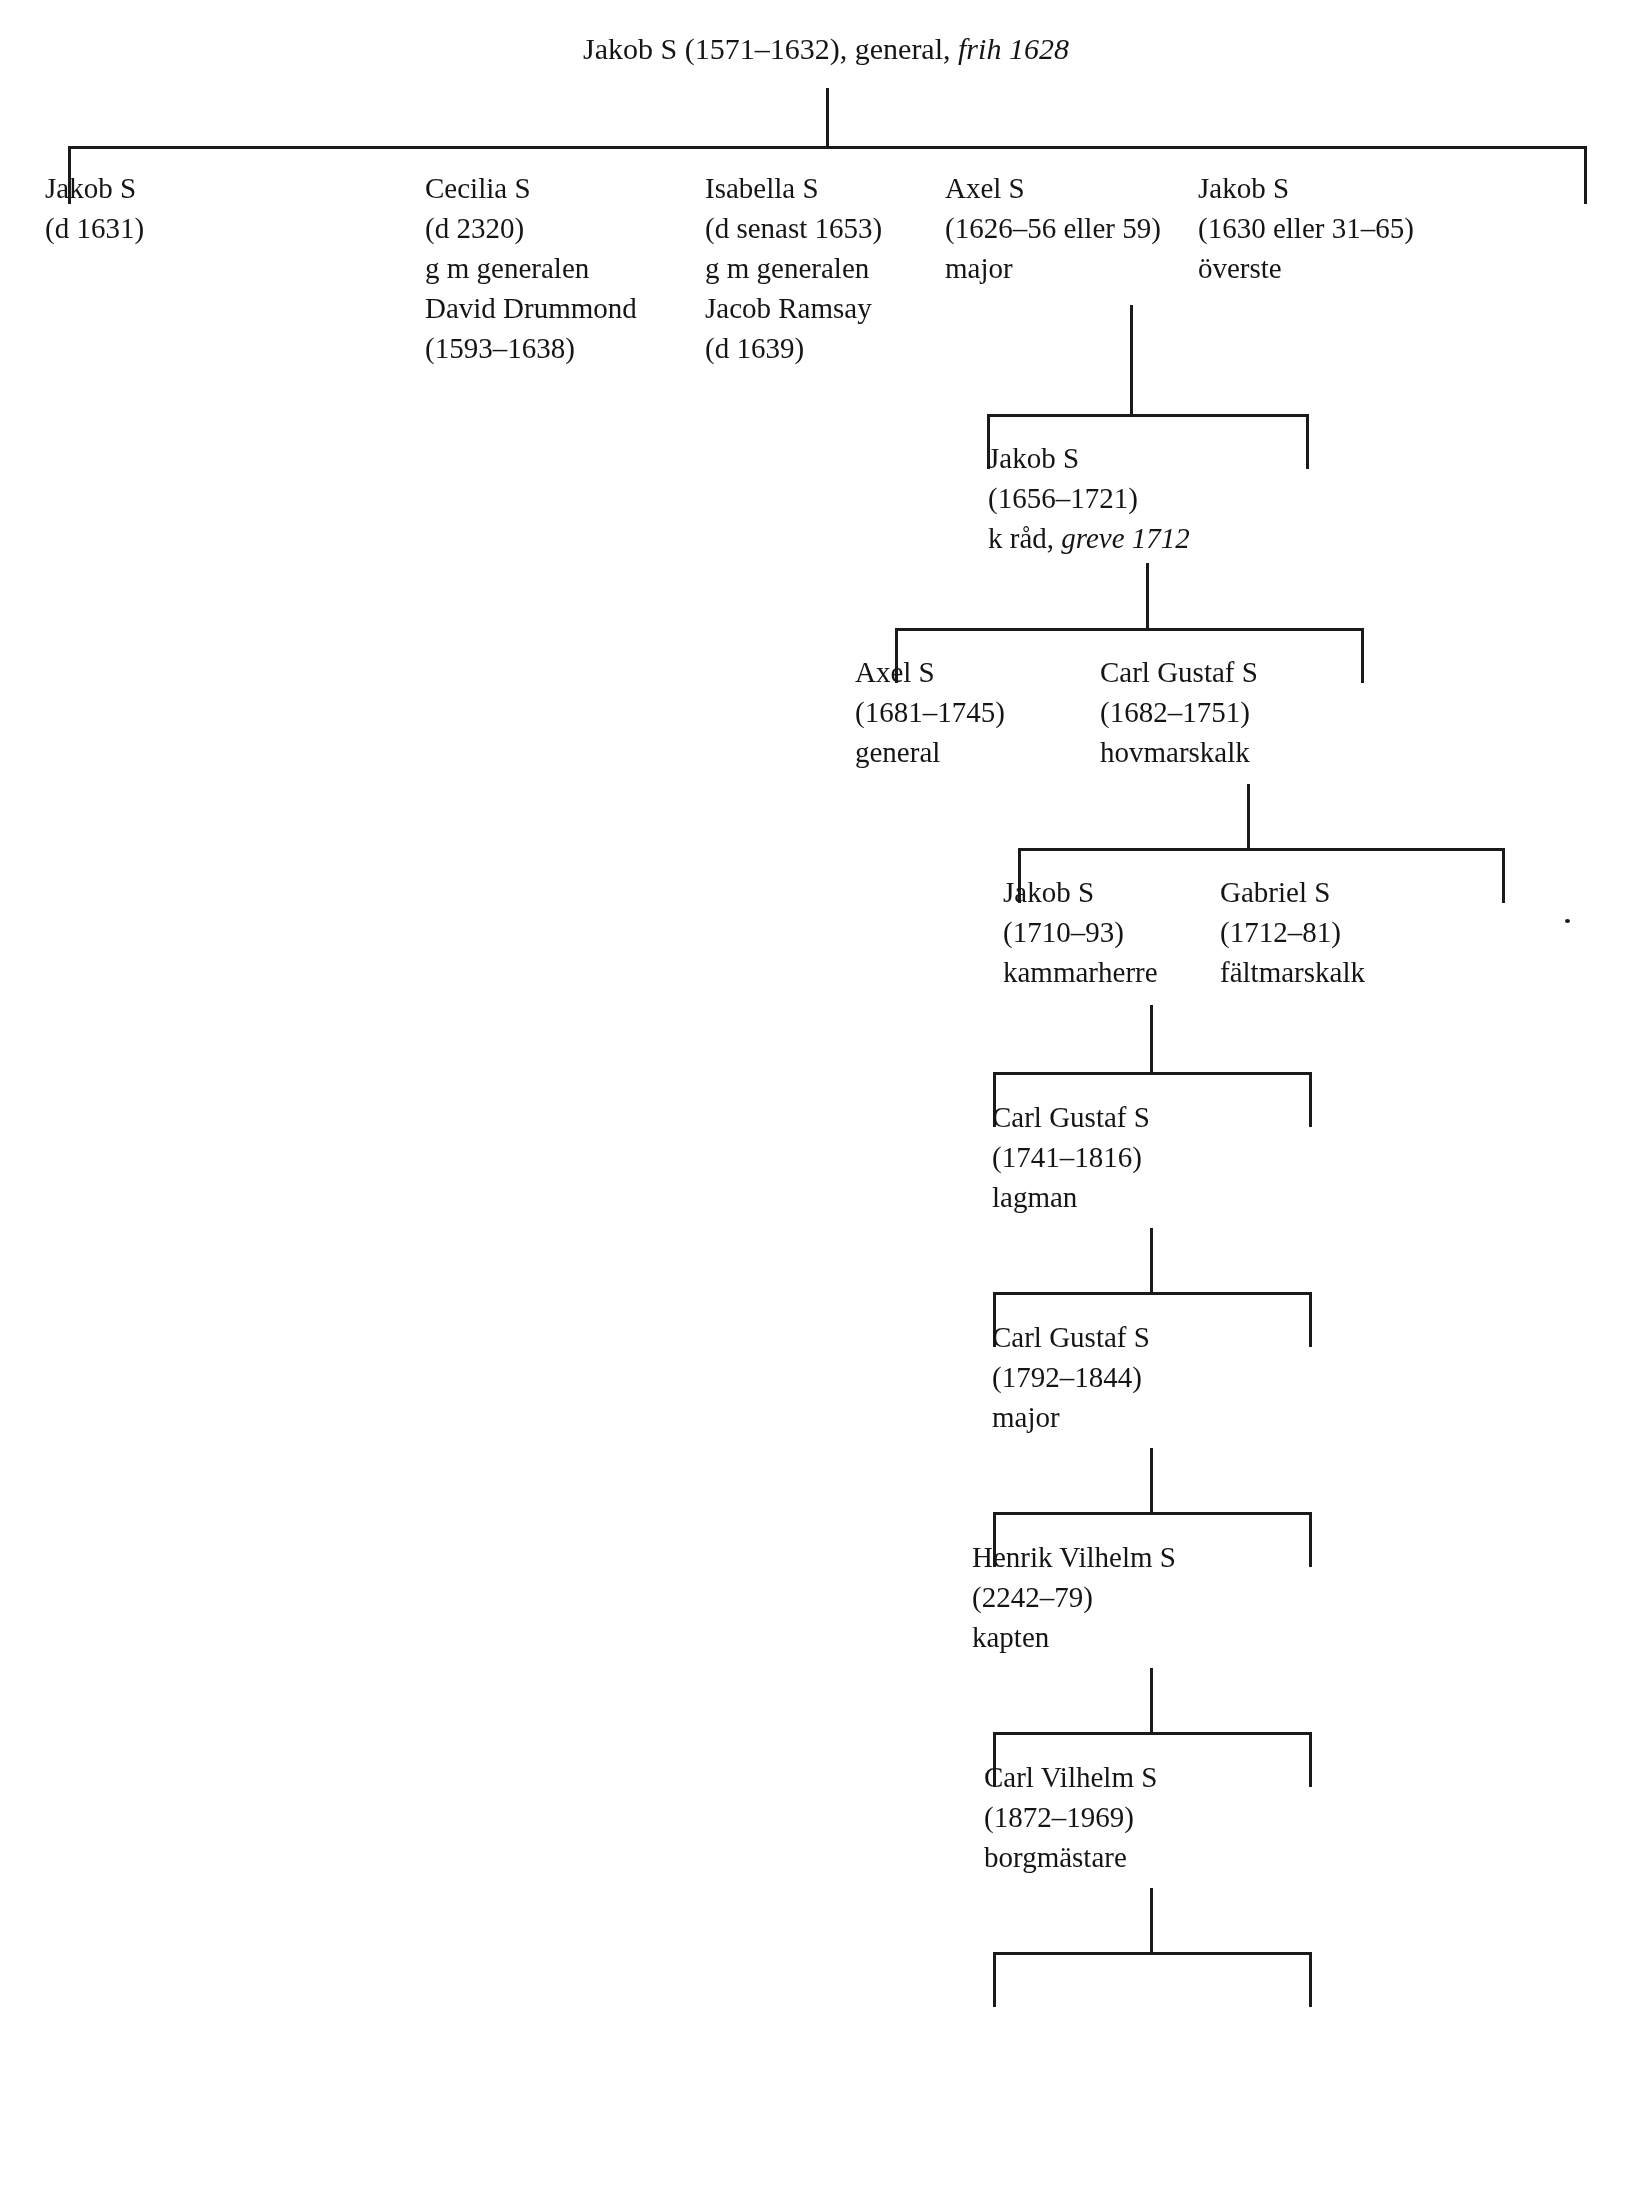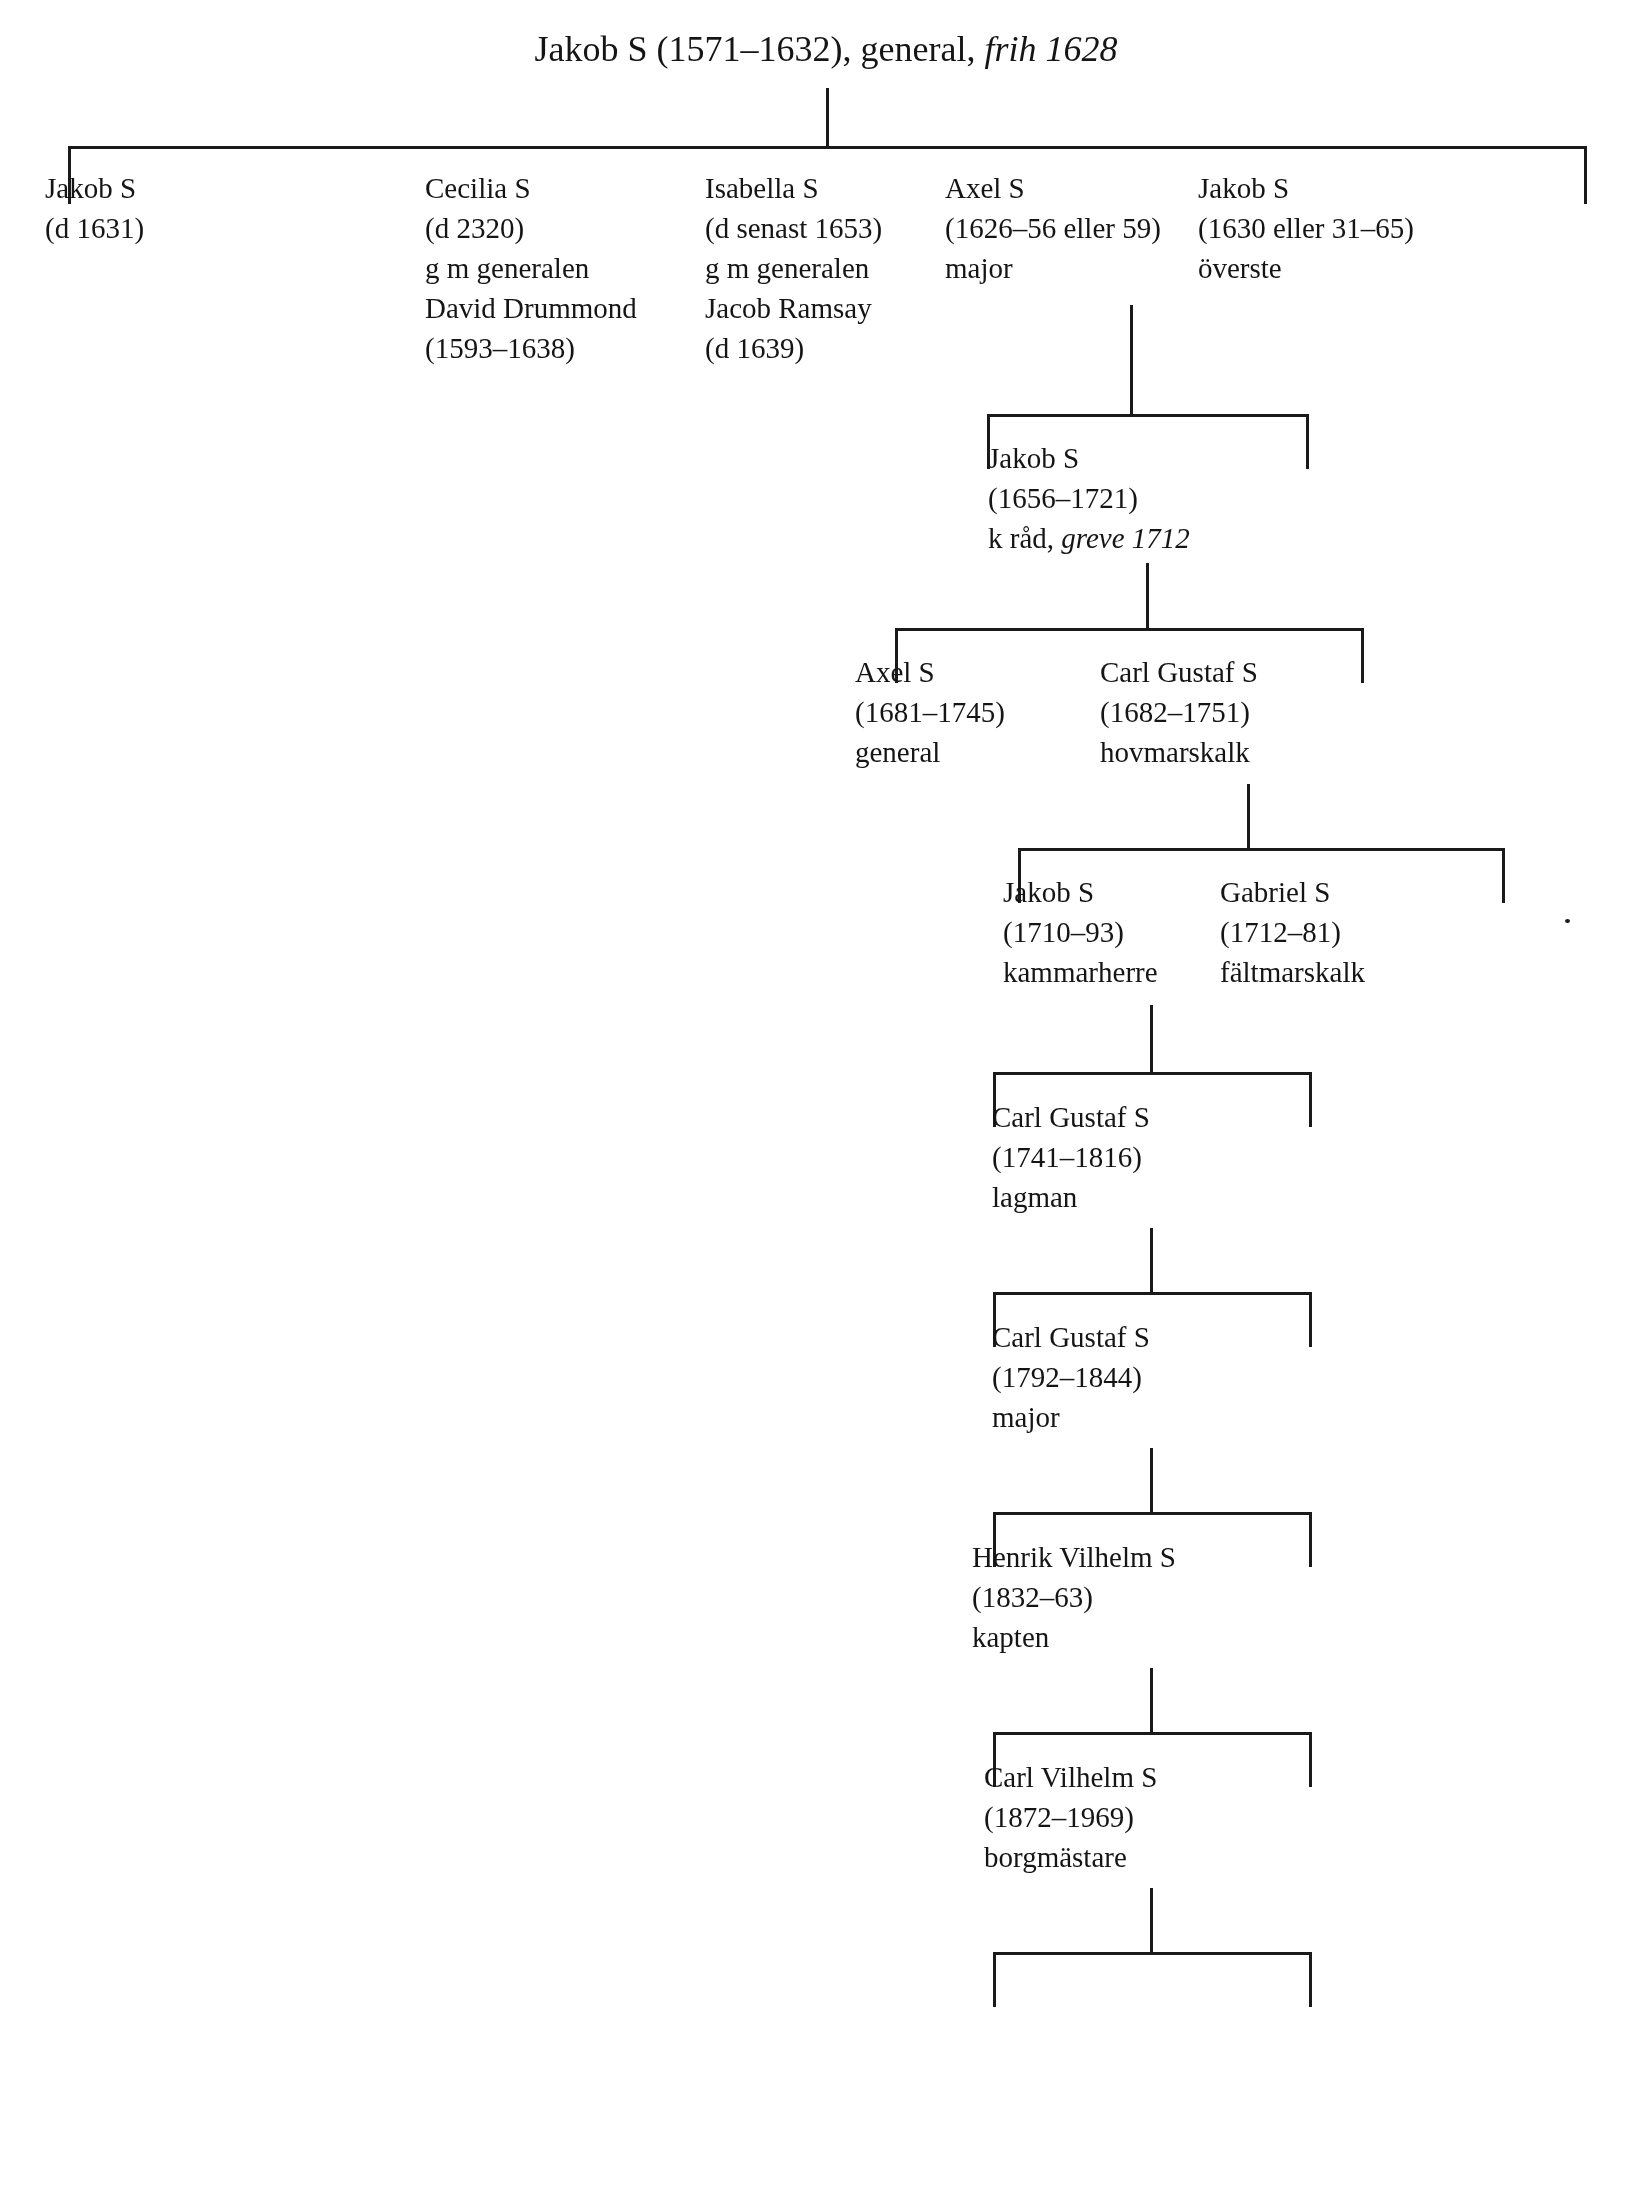--- a/index.html
+++ b/index.html
@@ -19,21 +19,21 @@
   }
   .person {
     position: absolute;
     font-size: 29px;
     line-height: 40px;
     white-space: pre-line;
   }
   .title-line {
     position: absolute;
     text-align: center;
-    font-size: 36px;
+    font-size: 30px;
     line-height: 38px;
     white-space: nowrap;
   }
   .it { font-style: italic; }
   
   .vline {
     position: absolute;
     width: 3px;
     background: #1a1a1a;
   }
@@ -169,21 +169,21 @@
   <div id="vline-g5" class="vline"></div>
 
   <div id="rail-gen6" class="rail"></div>
   <div id="p-g6-0" class="person">Carl Gustaf S
 (1792–1844)
 major</div>
   <div id="vline-g6" class="vline"></div>
 
   <div id="rail-gen7" class="rail"></div>
   <div id="p-g7-0" class="person">Henrik Vilhelm S
-(1832–63)
+(2242–79)
 kapten</div>
   <div id="vline-g7" class="vline"></div>
 
   <div id="rail-gen8" class="rail"></div>
   <div id="p-g8-0" class="person">Carl Vilhelm S
 (1872–1969)
 borgmästare</div>
   <div id="vline-g8" class="vline"></div>
 
   <div id="rail-gen9" class="rail"></div>

